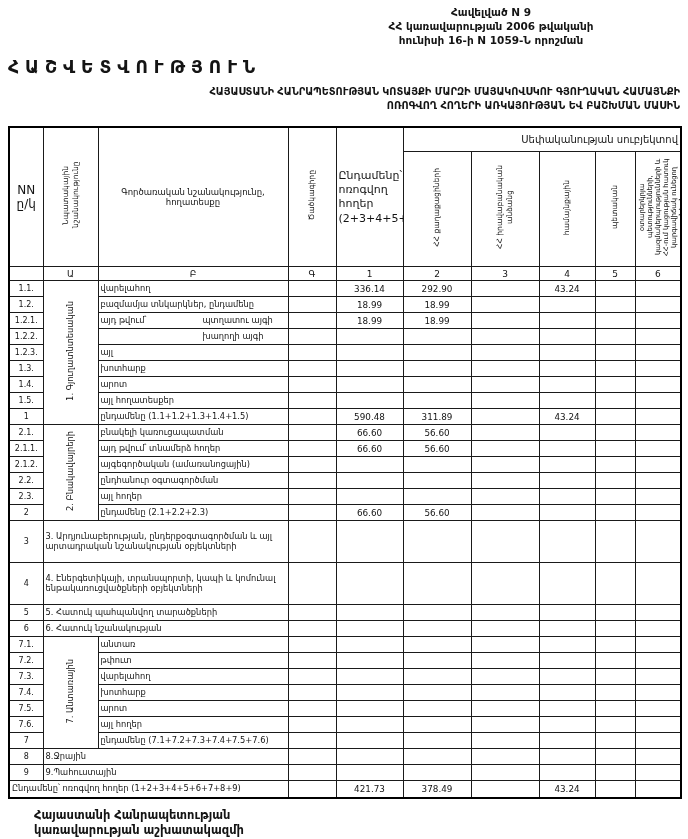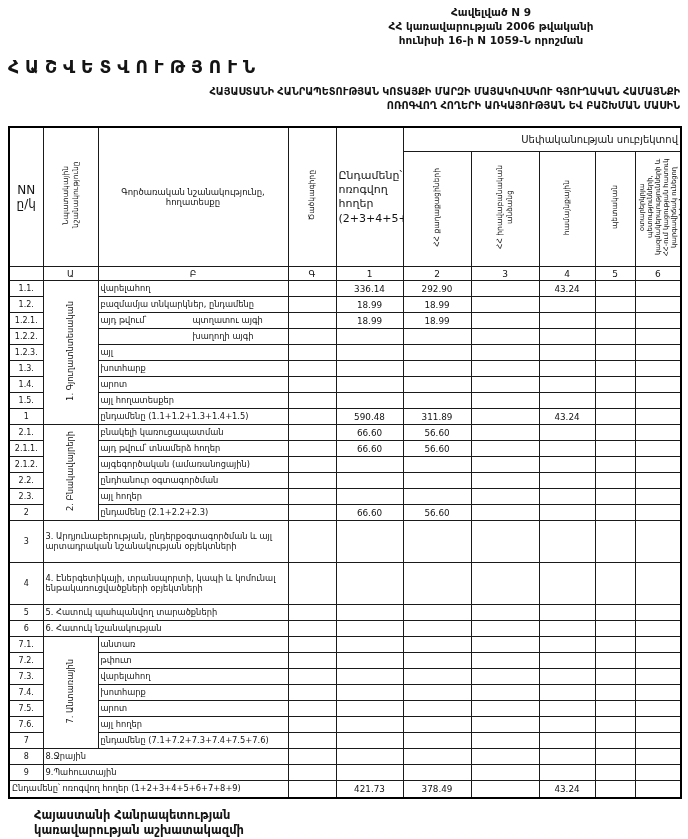--- a/index.html
+++ b/index.html
@@ -16,21 +16,21 @@
   tr.subhead th{height:113px;text-align:center}
   .h-nn{font-size:12px;text-align:center}
   .h-func{font-size:8.5px;text-align:center}
   .h-total{font-size:11px;text-align:left;line-height:1.3}
   .vwrap{display:inline-block;writing-mode:vertical-rl;transform:rotate(180deg);font-size:7.6px;line-height:1.3;max-height:110px;text-align:center}
   .vwrap.small{font-size:6.8px;line-height:1.18}
   tr.letters td{height:14px;font-size:9px;text-align:center;padding:0}
   tbody td{height:16px}
   .cell-no{font-size:8px;text-align:center}
   .cell-label{font-size:8.3px;text-align:left;position:relative;line-height:1.2}
-  .lbl2{position:absolute;left:94px;top:50%;transform:translateY(-50%);white-space:nowrap}
+  .lbl2{position:absolute;left:104px;top:50%;transform:translateY(-50%);white-space:nowrap}
   .cell-val{font-size:8.8px;text-align:center}
   .cell-group{text-align:center}
   .cell-group .vwrap{font-size:8.3px;max-height:140px}
   tr.tall td{height:42px}
   tr.grand td{height:17px}
   .footer{display:flex;justify-content:space-between;align-items:flex-end;margin:9px 73px 0 26px;font-weight:bold;font-size:11.5px;line-height:1.3}
 </style>
 </head>
 <body>
 

